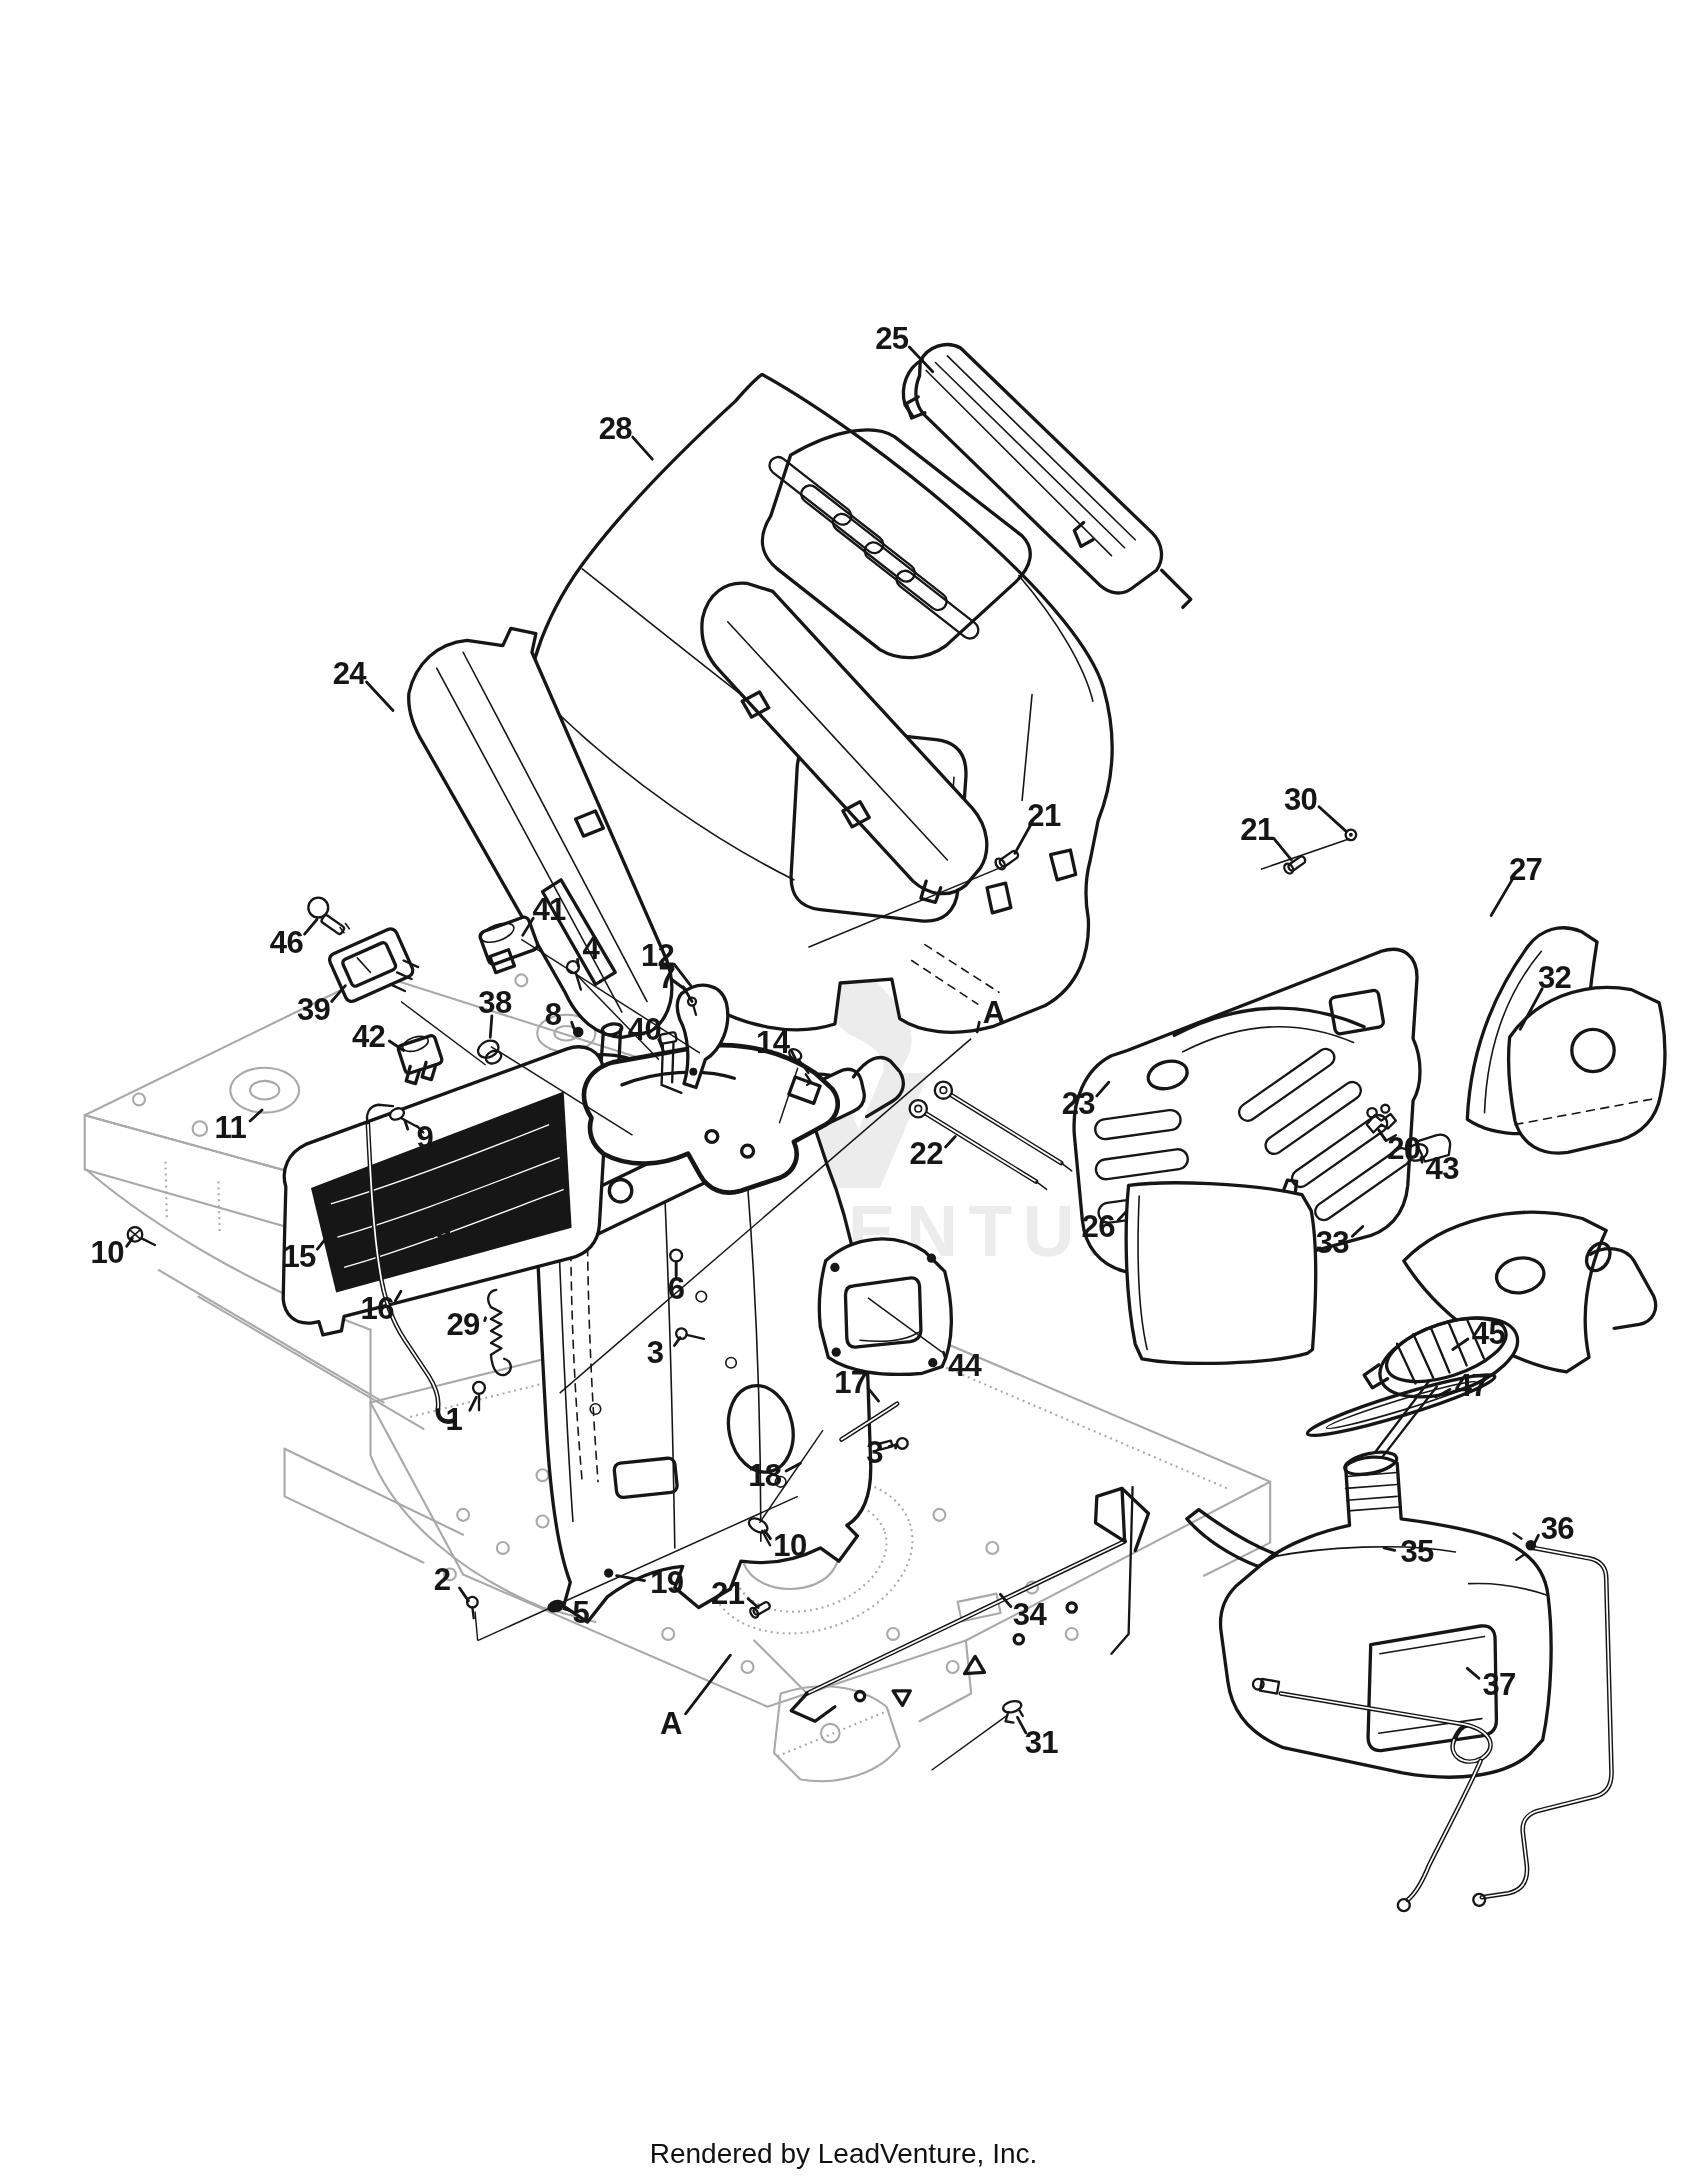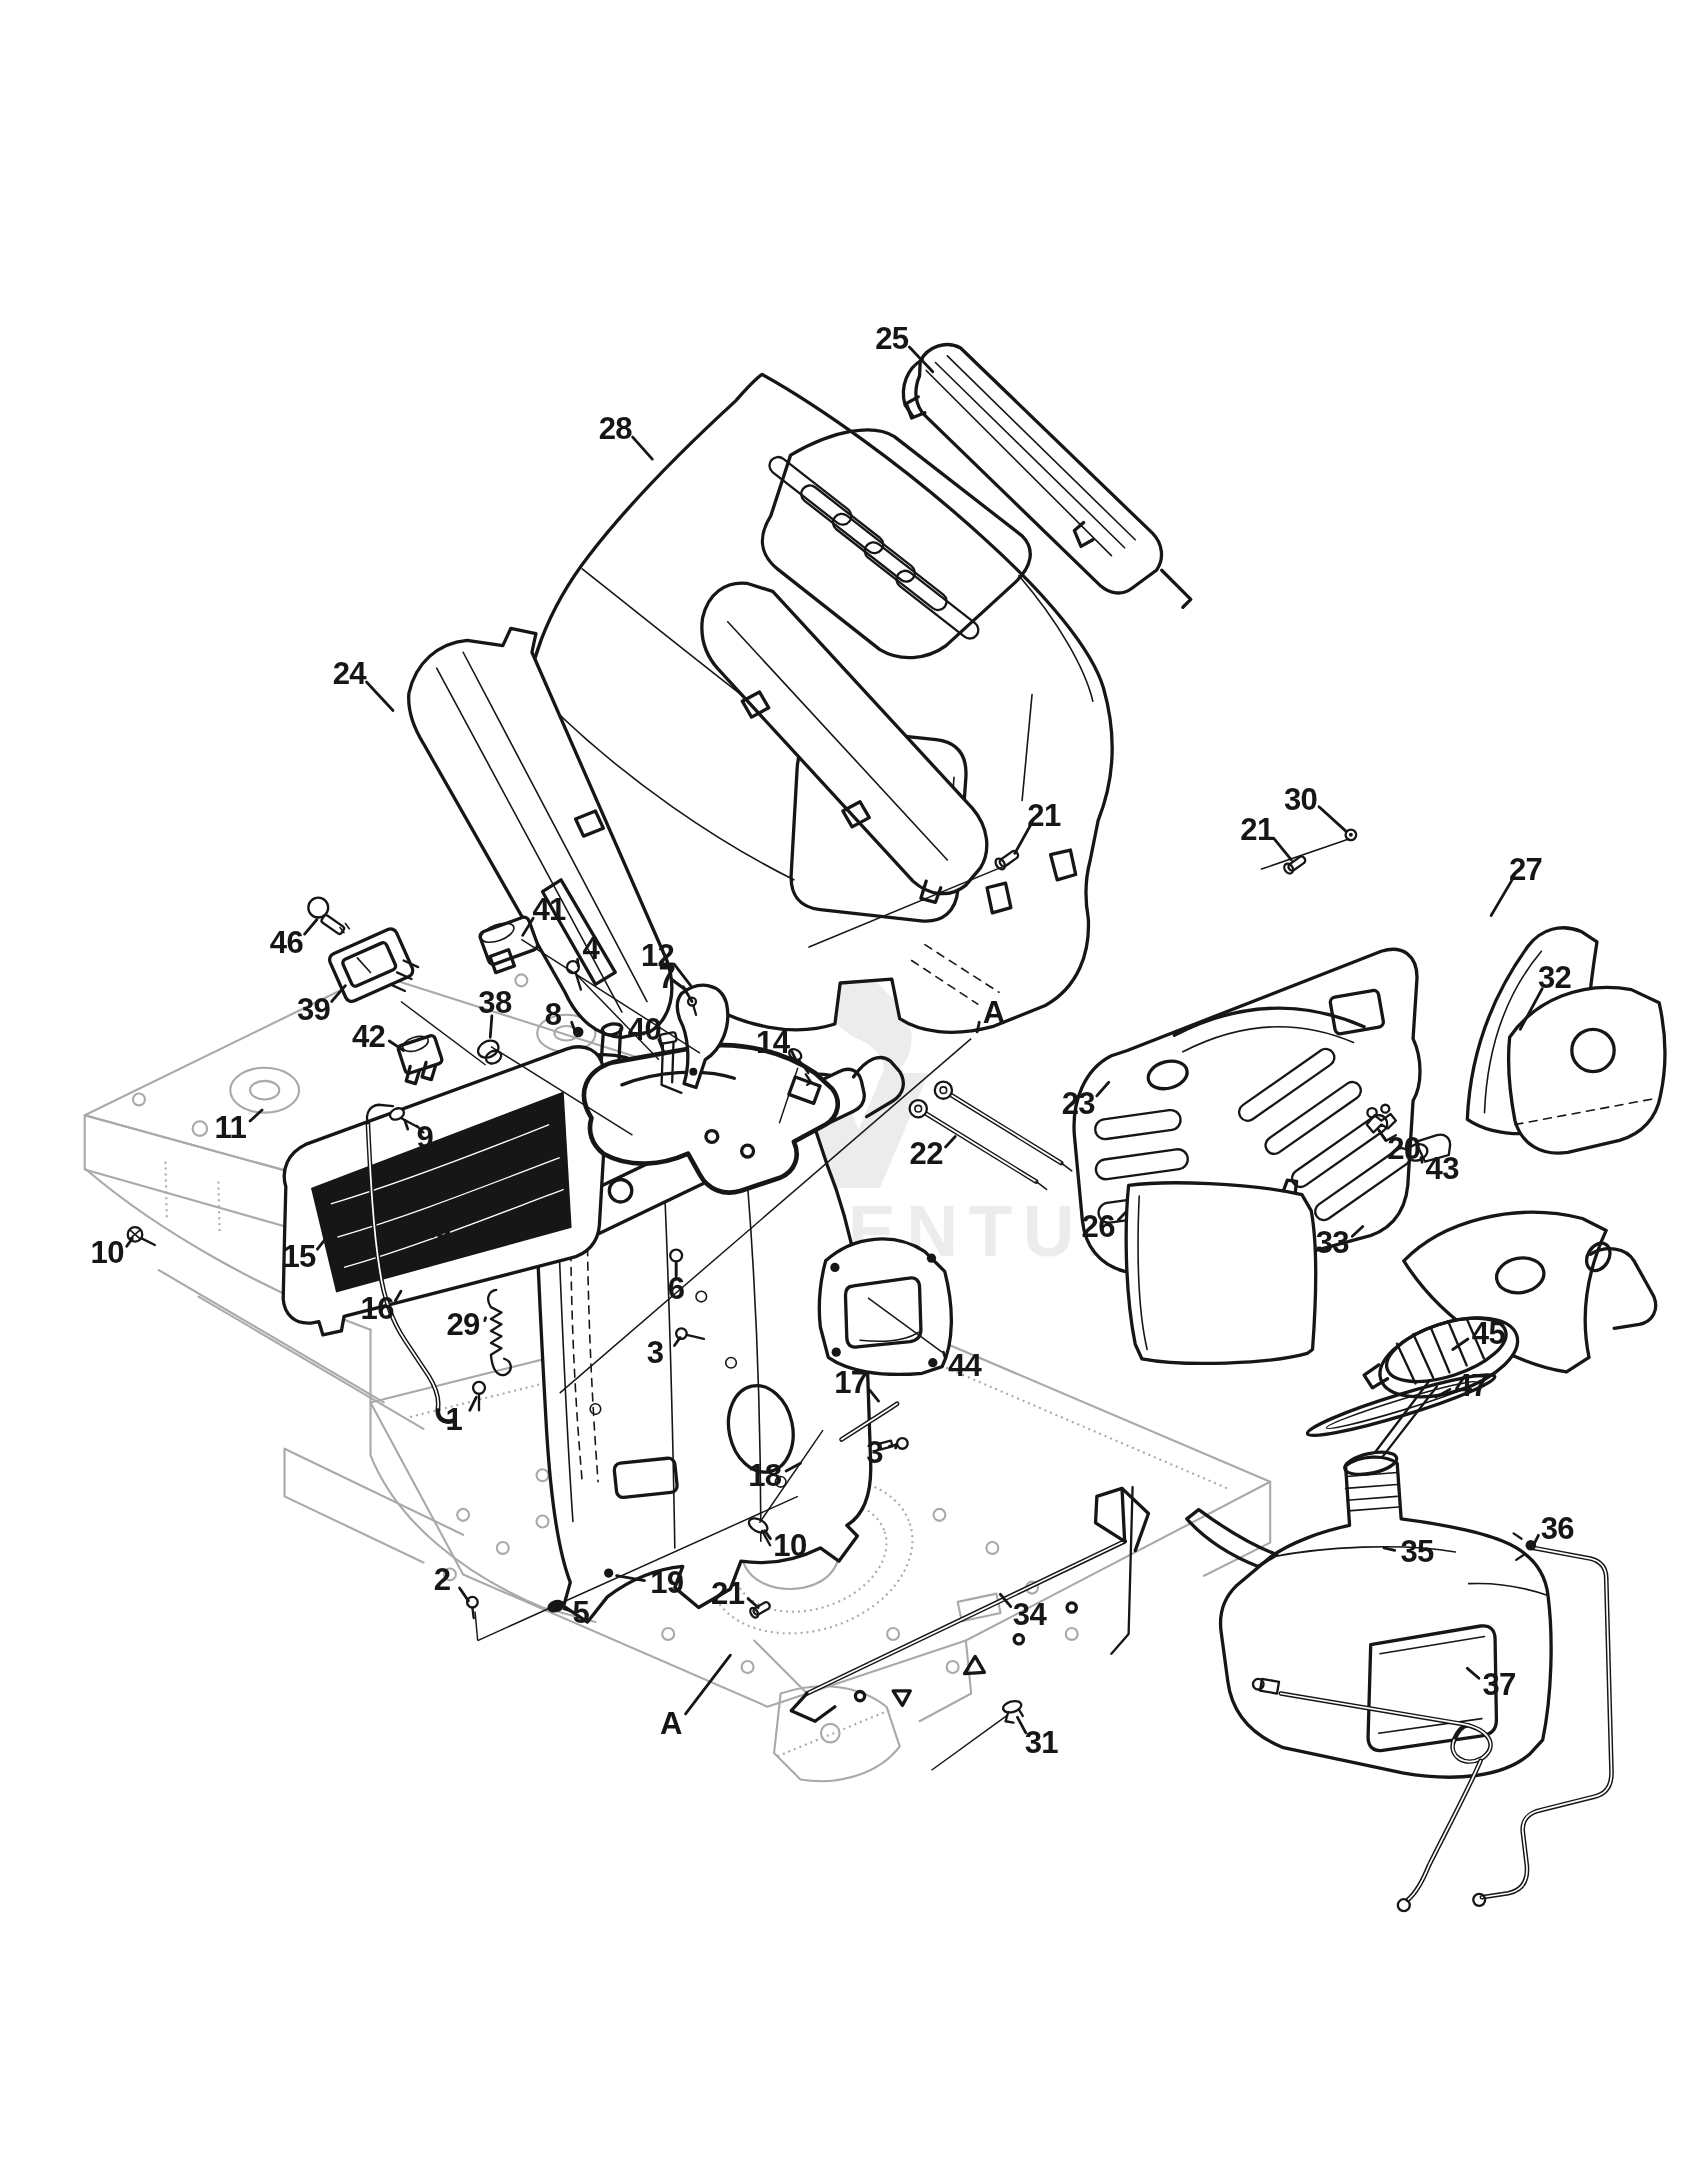--- a/index.html
+++ b/index.html
@@ -744,14 +744,15 @@
           <line x1="1036.2488093109241" y1="2590.8766263507446" x2="1104" y2="2502"></line>
           <text x="1014" y="2622" text-anchor="middle">A</text>
         </g>
         <g class="callout">
           <line x1="1550.6166819710334" y1="2619.4809463218835" x2="1538" y2="2596"></line>
           <text x="1574" y="2650" text-anchor="middle">31</text>
         </g>
       </g>
 </svg>
 
+<div class="footer">Rendered by LeadVenture, Inc.</div>
 </div>
 
 
 </body></html>

